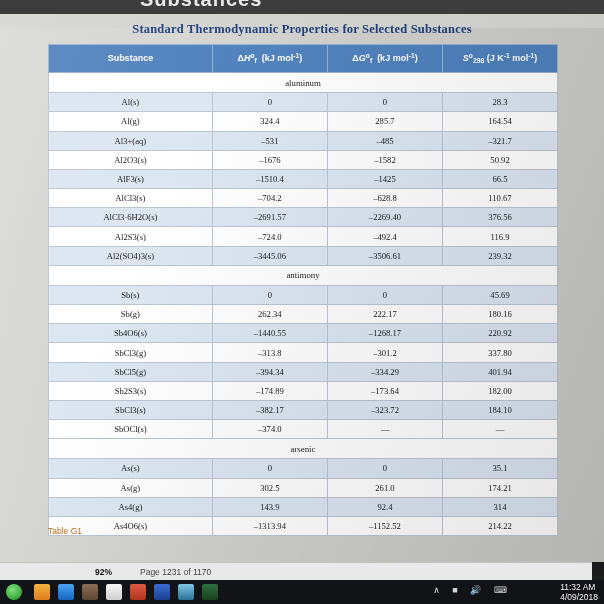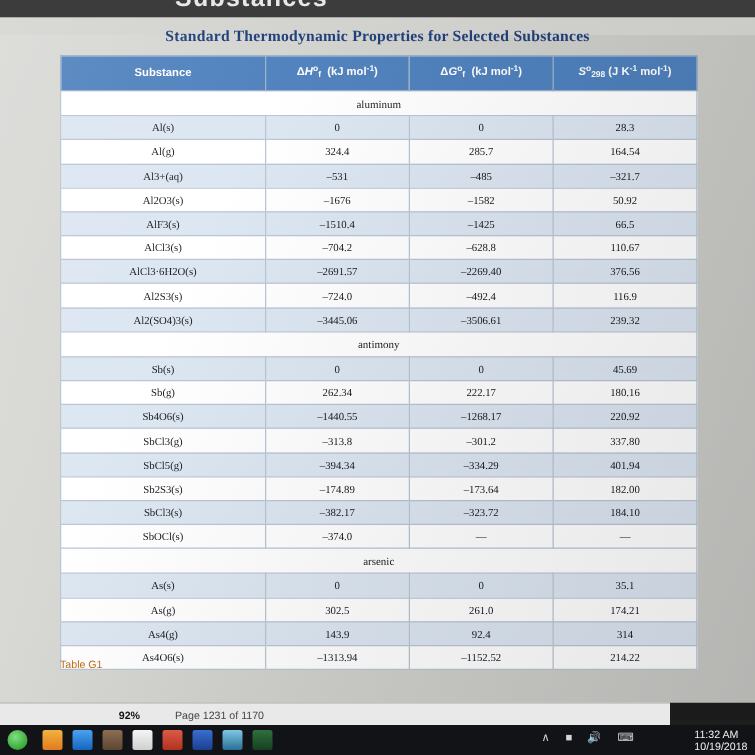--- a/index.html
+++ b/index.html
@@ -113,21 +113,21 @@
     color: #c06a17;
     font-family: "Liberation Sans", sans-serif;
   }
   sub { font-size: 75%; vertical-align: -0.25em; }
   sup { font-size: 75%; vertical-align: 0.45em; }
   
   .statusbar {
     position: absolute;
     top: 562px;
     left: 0;
-    width: 536px;
+    width: 592px;
     height: 18px;
     background: #e9e9e9;
     border-top: 1px solid #c2c2c2;
     font-size: 8.5px;
     color: #333;
     font-family: "Liberation Sans", sans-serif;
   }
   .statusbar .zoom {
     position: absolute;
     left: 95px; top: 4px;
@@ -375,17 +375,17 @@
     <div class="tb-icon i2"></div>
     <div class="tb-icon i3"></div>
     <div class="tb-icon i4"></div>
     <div class="tb-icon i5"></div>
     <div class="tb-icon i6"></div>
     <div class="tb-icon i7"></div>
     <div class="tb-icon i8"></div>
     <div class="tray">∧  ■  🔊  ⌨</div>
     <div class="clock">
       <div>11:32 AM</div>
-      <div>10/19/2018</div>
+      <div>4/09/2018</div>
     </div>
   </div>
 
 </div>
 
 </body></html>

